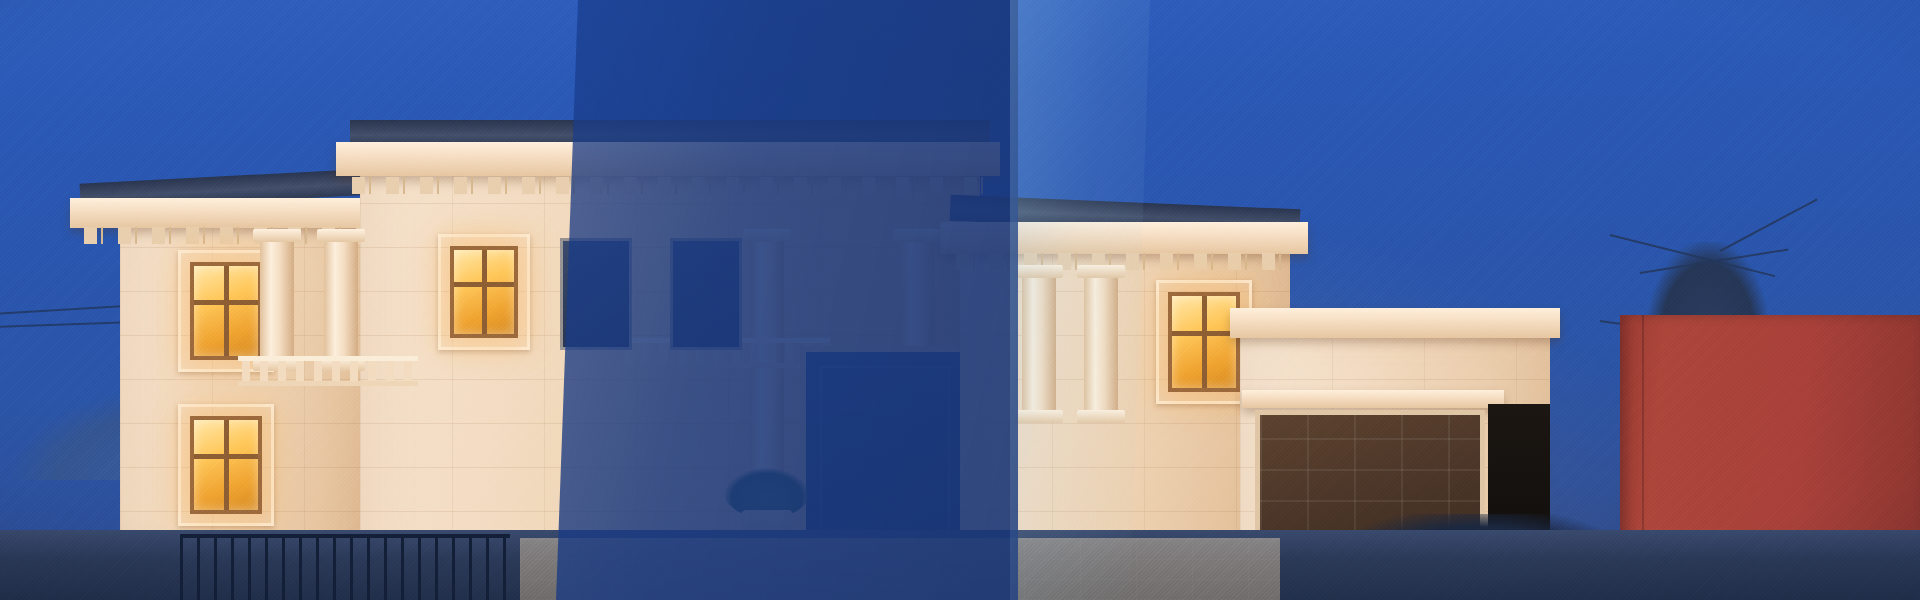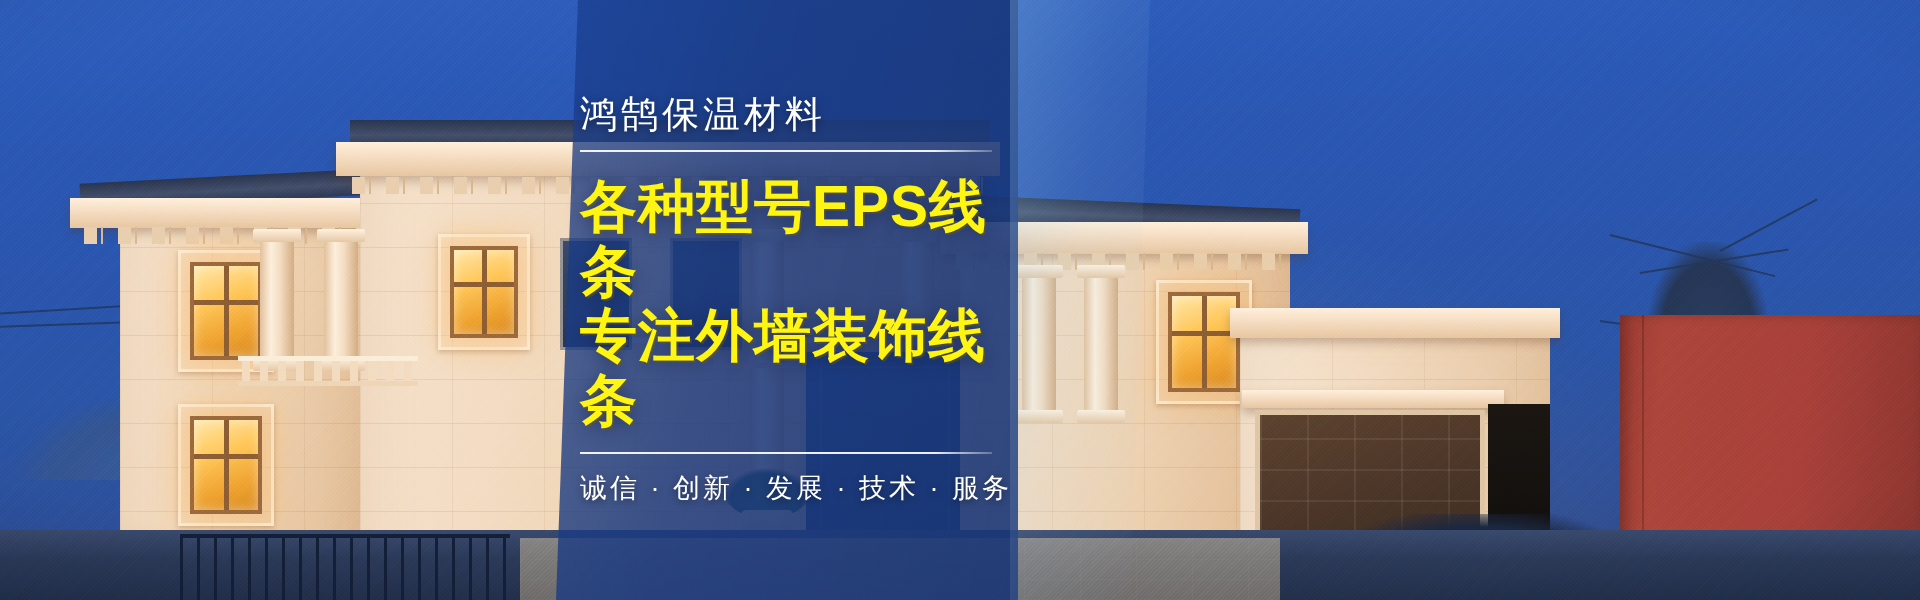--- a/index.html
+++ b/index.html
@@ -398,29 +398,14 @@
     <div class="paving"></div>
     <div class="iron-fence"></div>
 
     <div class="grain"></div>
     <div class="vignette"></div>
   </div>
 
   <div class="overlay"></div>
   <div class="overlay-sheen"></div>
 
-  <div class="content">
-
-    <div class="company">鸿鹄保温材料</div>
-
-    <div class="rule"></div>
-
-    <div class="headline">
-      <span class="hl">各种型号EPS线条</span>
-      <span class="hl">专注外墙装饰线条</span>
-    </div>
-
-    <div class="rule"></div>
-
-    <div class="tagline">诚信 · 创新 · 发展 · 技术 · 服务</div>
-  </div>
 
 </div>
 
 </body></html>

